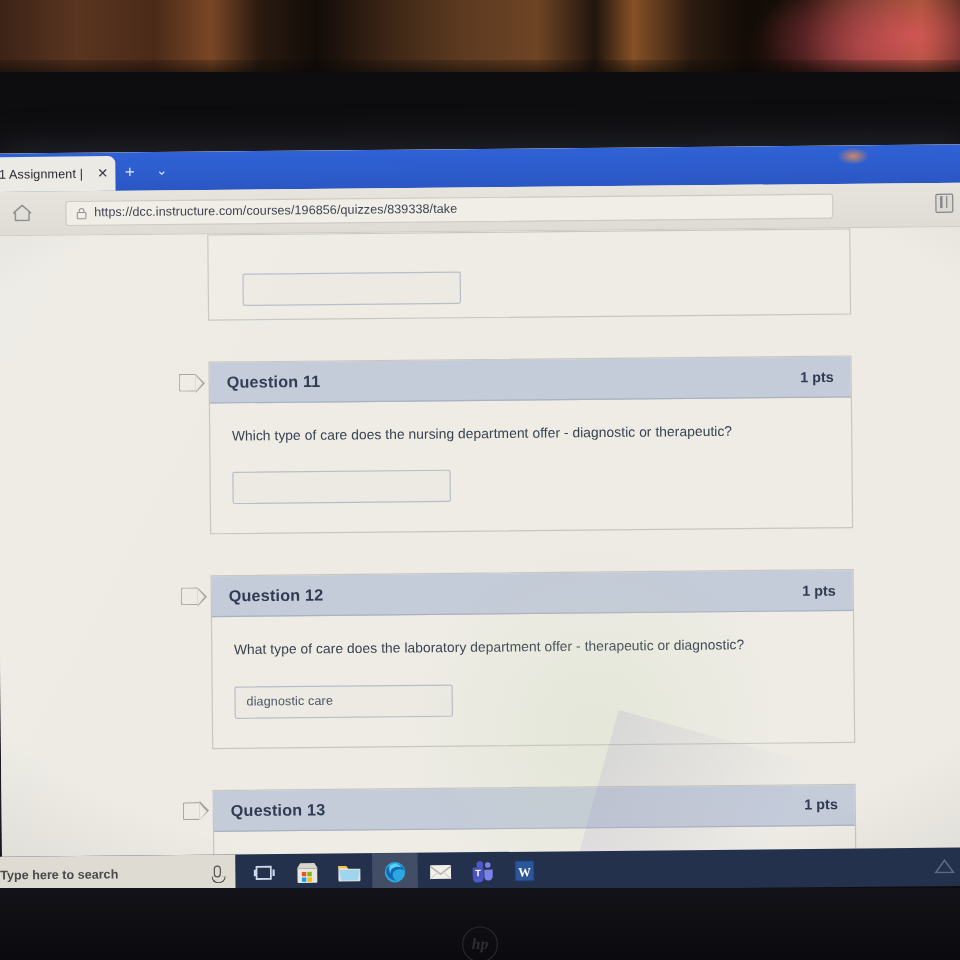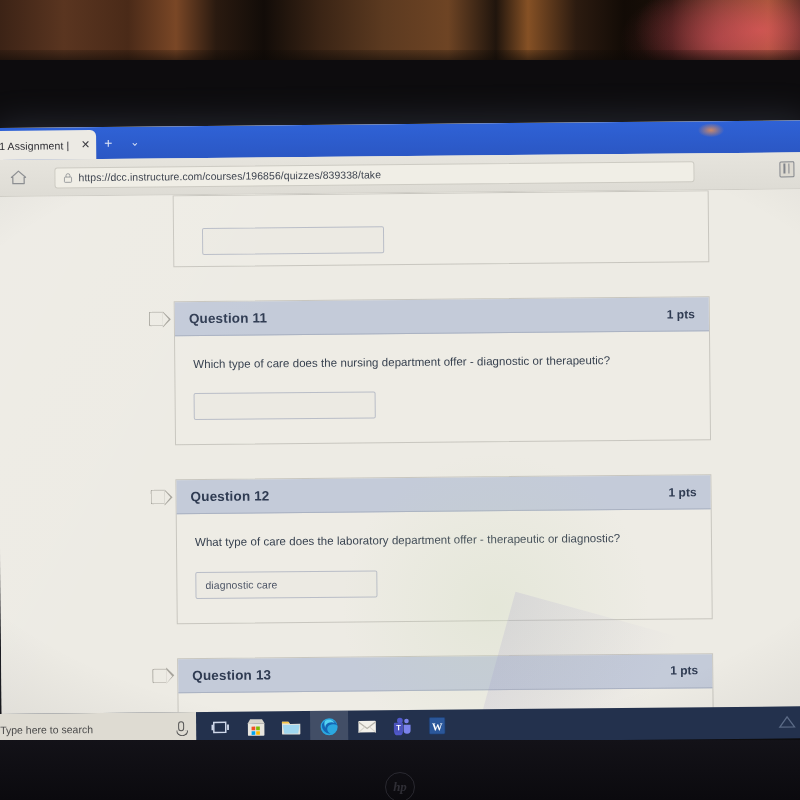--- a/index.html
+++ b/index.html
@@ -188,21 +188,21 @@
     background:#23314d;
     transform:rotate(-0.55deg); transform-origin:left top;
     display:flex; align-items:center;
   }
   .searchbox {
     width:200px; height:100%;
     background:#dedbd2;
     display:flex; align-items:center; padding:0 8px;
     position:relative;
   }
-  .searchtxt { font-size:10.5px; color:#4a4a4a; margin-left:-4px; }
+  .searchtxt { font-size:10.5px; color:#4a4a4a; margin-left:-4px;font-weight:bold; }
   .mic {
     position:absolute; right:12px; top:9px; width:6px; height:10px;
     border-radius:3px; border:1.3px solid #555;
   }
   .mic:after {
     content:""; position:absolute; left:-3.2px; top:8px; width:10px; height:5px;
     border:1.3px solid #555; border-top:none; border-radius:0 0 6px 6px;
   }
   .tb-icons { display:flex; align-items:center; gap:13px; margin-left:14px; }
   .tb-ico { width:22px; height:22px; position:relative; }

